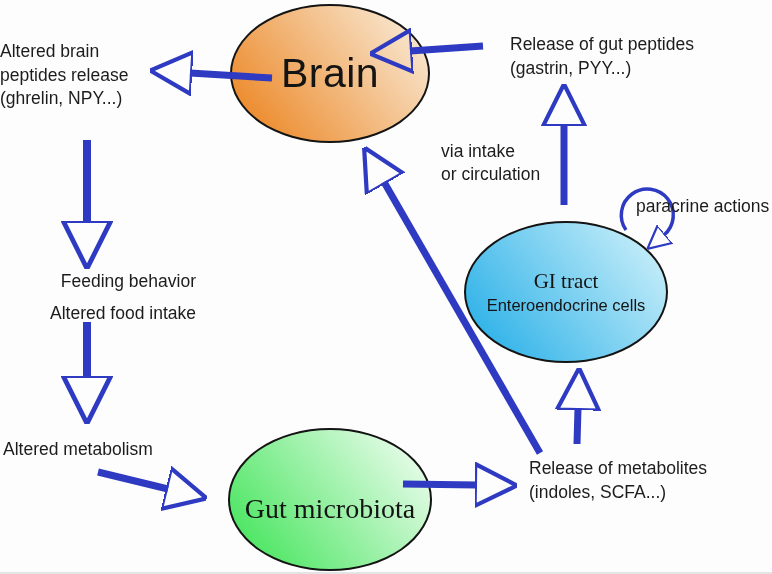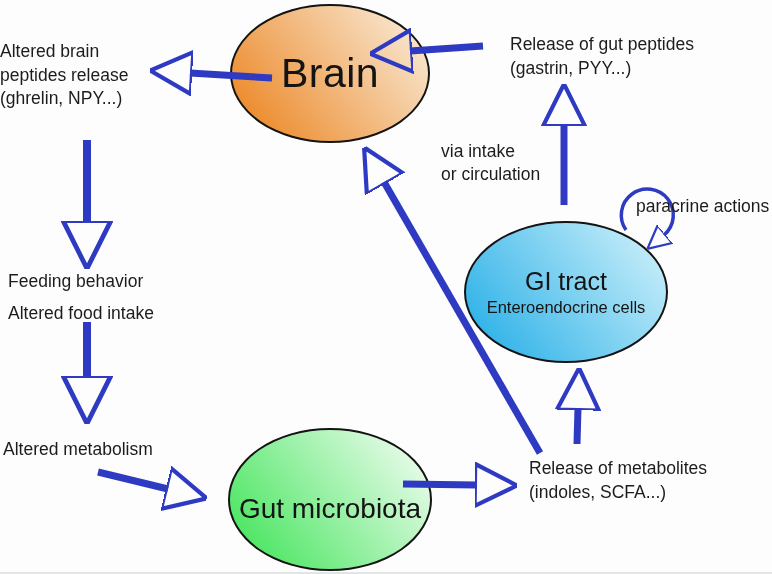--- a/index.html
+++ b/index.html
@@ -11,37 +11,37 @@
   }
   .stage{position:absolute;inset:0;}
   .node{
     position:absolute;border:2px solid #141414;border-radius:50%;
     display:flex;flex-direction:column;align-items:center;justify-content:center;
     box-sizing:border-box;z-index:1;color:#141414;
   }
   .node-brain{left:230px;top:4px;width:200px;height:139px;}
   .node-brain .node-label{font-size:41px;letter-spacing:.5px;}
   .node-gi{left:464px;top:221px;width:204px;height:142px;}
-  .node-gi .node-label{font-size:25px;}
+  .node-gi .node-label{font-size:21px;font-family:Liberation Serif, serif;}
   .node-gi .node-sublabel{font-size:16.5px;margin-top:2px;}
-  .node-gut{left:228px;top:428px;width:204px;height:143px;}
+  .node-gut{left:228px;top:428px;width:204px;height:143px;font-family:Liberation Serif, serif;}
   .node-gut .node-label{font-size:28px;transform:translateY(9px);}
   .arrows{position:absolute;left:0;top:0;z-index:2;}
   .arrows line, .arrows path{stroke:var(--arrow,#2e3ac1);fill:none;}
   .arrows .shaft{stroke-width:7;}
   .arrows .shaft-thick{stroke-width:8;}
   .arrows .loop{stroke-width:3.5;}
   marker path{fill:var(--arrow,#2e3ac1);}
   .lbl{position:absolute;z-index:3;font-size:17.5px;line-height:23.5px;white-space:nowrap;}
   .lbl span{display:block;}
   .lbl-altered-brain{left:0;top:40px;}
   .lbl-gut-peptides{left:502px;top:32px;line-height:24px;margin-left:8px;}
   .lbl-via-vagus{left:441px;top:140px;line-height:23px;}
   .lbl-paracrine{left:636px;top:164px;margin-top:31px;}
-  .lbl-feeding{left:8px;top:265px;width:172px;text-align:left;line-height:32px;}
+  .lbl-feeding{left:24px;top:265px;width:172px;text-align:right;line-height:32px;}
   .lbl-metabolism{left:3px;top:438px;}
   .lbl-metabolites{left:529px;top:456px;line-height:24px;}
   .bottom-edge{position:absolute;left:0;bottom:0;width:100%;height:2px;background:#cfcfcf;opacity:.55;z-index:0;}
 </style>
 </head>
 <body>
 
 <div class="stage">
 
   <div class="node node-brain" style="background: linear-gradient(52deg, rgb(236, 136, 39) 8%, rgb(249, 236, 217) 95%);">

